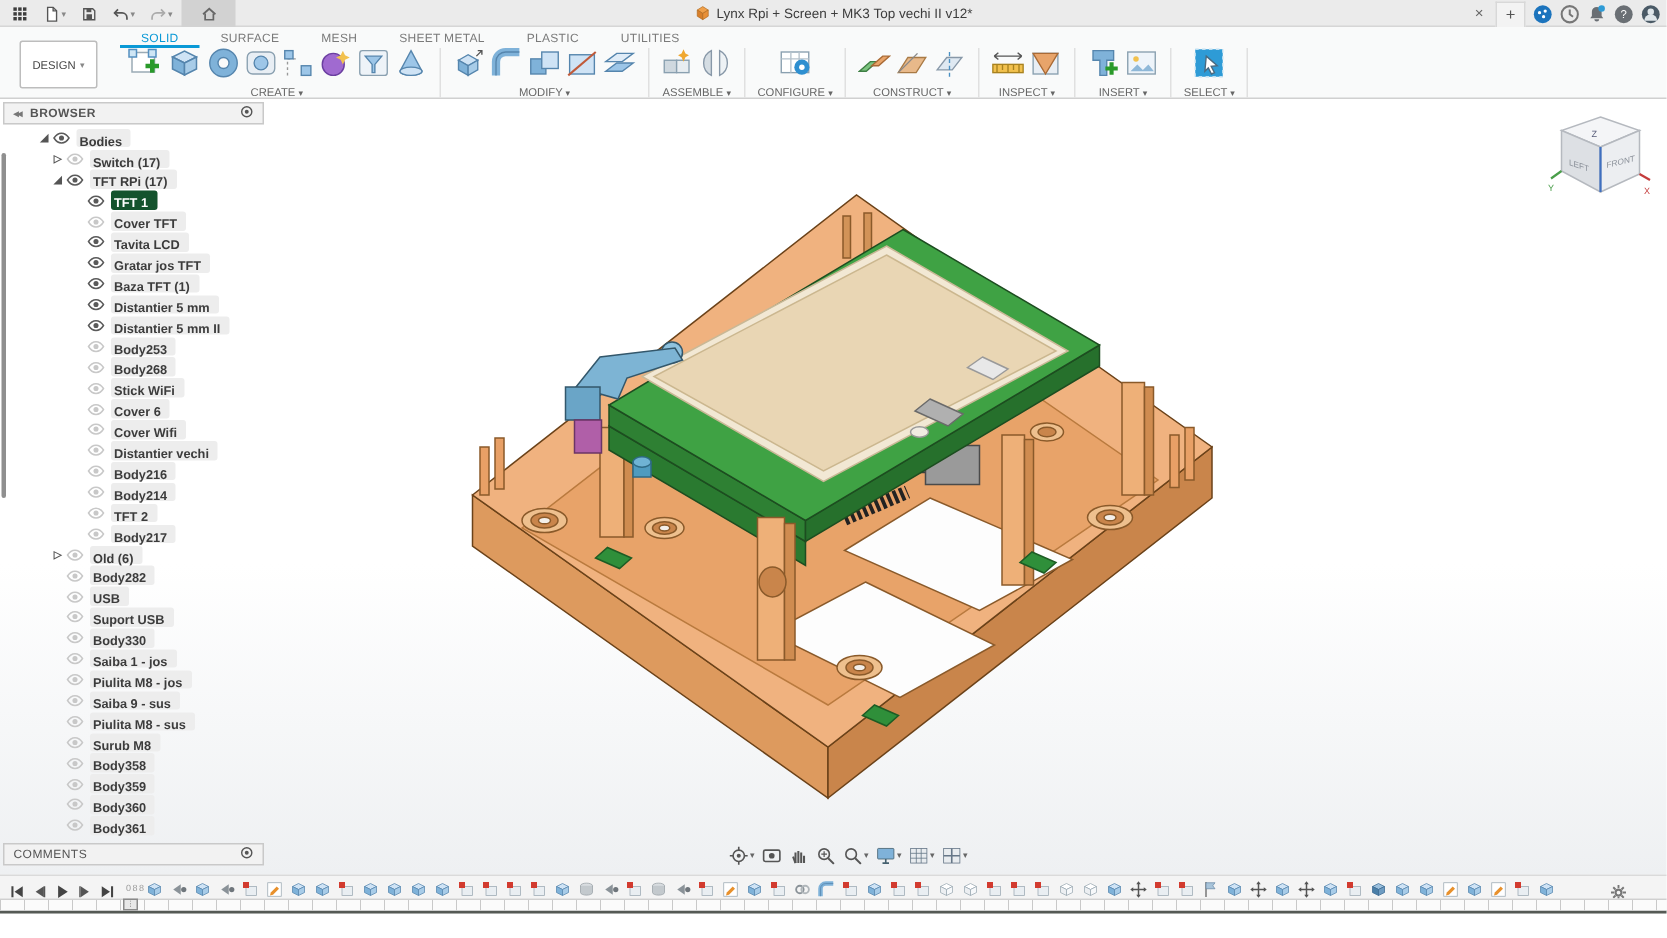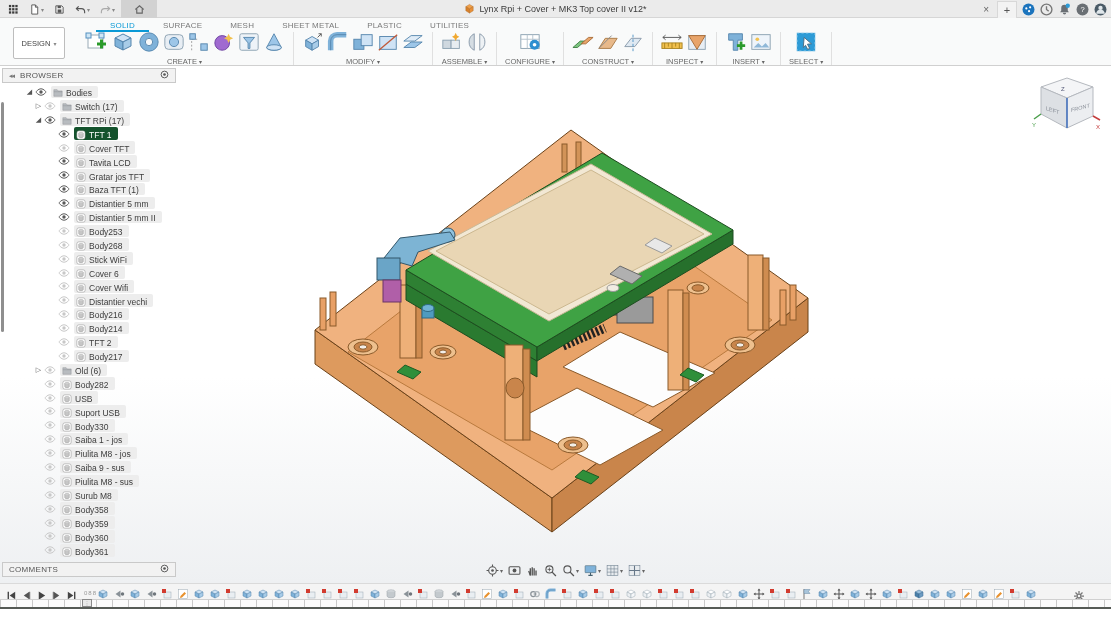--- a/index.html
+++ b/index.html
@@ -21,45 +21,45 @@
   .tb-plus { font-size:11px; color:#555; background:#f3f3f3; border:1px solid #d8d8d8; border-bottom:none;
     height:17px; width:20px; text-align:center; line-height:16px; }
   .circ { width:13px; height:13px; border-radius:50%; display:flex; align-items:center; justify-content:center; }
 
   
   #ribbon { position:absolute; left:0; top:18px; width:1111px; height:48px;
     background:#f9fafa; border-bottom:1px solid #d0d0d0; }
   #design-btn { position:absolute; left:13px; top:9px; width:52px; height:32px; background:#fff;
     border:1px solid #bdbdbd; border-radius:2px; font-size:7.5px; color:#444;
     display:flex; align-items:center; justify-content:center; gap:2px; }
-  #tabs { position:absolute; left:96px; top:1px; height:13px; display:flex;justify-content:flex-end; }
+  #tabs { position:absolute; left:80px; top:1px; height:13px; display:flex;justify-content:flex-end; }
   .tab { font-size:8px; color:#7a7a7a; padding:2px 14px 0 14px; letter-spacing:.2px; }
   .tab.active { color:#0a99d6; border-bottom:2px solid #0a99d6; }
   #groups { position:absolute; left:76px; top:14px; height:33px; display:flex; }
   .grp { display:flex; flex-direction:column; align-items:center; padding:0 8px;
     border-right:1px solid #e0e0e0; }
   .grp-icons { display:flex; align-items:center; gap:3px; height:24px; }
   .grp-label { font-size:7.5px; color:#666; margin-top:1px; white-space:nowrap; }
 
   
   #viewport { position:absolute; left:0; top:66px; width:1111px; height:517px;
     background:linear-gradient(#ffffff 60%, #eef0f2); }
 
   
-  #browser { position:absolute; left:2px; top:68px; width:174px; }
+  #browser { position:absolute; left:2px; top:68px; width:174px;font-weight:bold; }
   .panel-head { height:15px; background:#f2f2f2; border:1px solid #c9c9c9; display:flex;
     align-items:center; padding:0 6px; font-size:8px; color:#555; letter-spacing:.3px; }
   .panel-head .spacer { flex:1; }
   .collapse-glyph { font-size:7px; color:#777; margin-right:6px; letter-spacing:-1px; }
   #tree { margin-top:2px; }
   .trow { height:13.9px; display:flex; align-items:center; font-size:8.5px; color:#3c3c3c; }
   .caret { width:11px; font-size:7px; color:#555; text-align:center; flex:none; }
   .eye { width:14px; height:11px; flex:none; margin-right:2px; display:flex; align-items:center; }
   .pill { display:flex; align-items:flex-end; gap:3px; background:#ededed; border-radius:2px;
-    padding:0 6px 0 2px; height:12.5px; white-space:nowrap; }
+    padding:0 6px 0 2px; height:12.5px; white-space:nowrap;flex-direction:column; }
   .pill.sel { background:#14532d; color:#fff; }
   #browser-scroll { position:absolute; left:-1px; top:34px; width:3px; height:230px;
     background:#8f8f8f; border-radius:2px; }
 
   
   #comments { position:absolute; left:2px; top:562px; width:174px; }
 
   
   #navbar { position:absolute; left:486px; top:561px; height:18px; display:flex;
     align-items:center; gap:5px; }
@@ -137,21 +137,21 @@
           <path d="M6 11v9h12v-9" fill="none" stroke="#666" stroke-width="2.5"></path>
         </svg>
       </span>
     </div>
   <div class="tb-title">
     <span id="doc-icon"><svg class="" width="11" height="11" viewBox="0 0 24 24">
           <path d="M4 8l8-5 8 5-8 5z" fill="#f0a04a" stroke="#b06a20"></path>
           <path d="M4 8v9l8 5v-9z" fill="#d87f2a" stroke="#b06a20"></path>
           <path d="M20 8v9l-8 5v-9z" fill="#e89038" stroke="#b06a20"></path>
         </svg></span>
-    <span>Lynx Rpi + Cover + MK3 Top cover II v12*</span>
+    <span>Lynx Rpi + Screen + MK3 Top vechi II v12*</span>
   </div>
   <div class="tb-right">
     <span class="tb-x">×</span>
     <span class="tb-plus">+</span>
     <span id="tb-right-icons" style="display:flex;gap:5px">
         <span class="circ">
           <svg class="" width="13" height="13" viewBox="0 0 24 24">
             <circle cx="12" cy="12" r="11" fill="#1c74bd"></circle>
             <circle cx="8" cy="10" r="2" fill="#fff"></circle>
             <circle cx="15" cy="8" r="2" fill="#fff"></circle>

